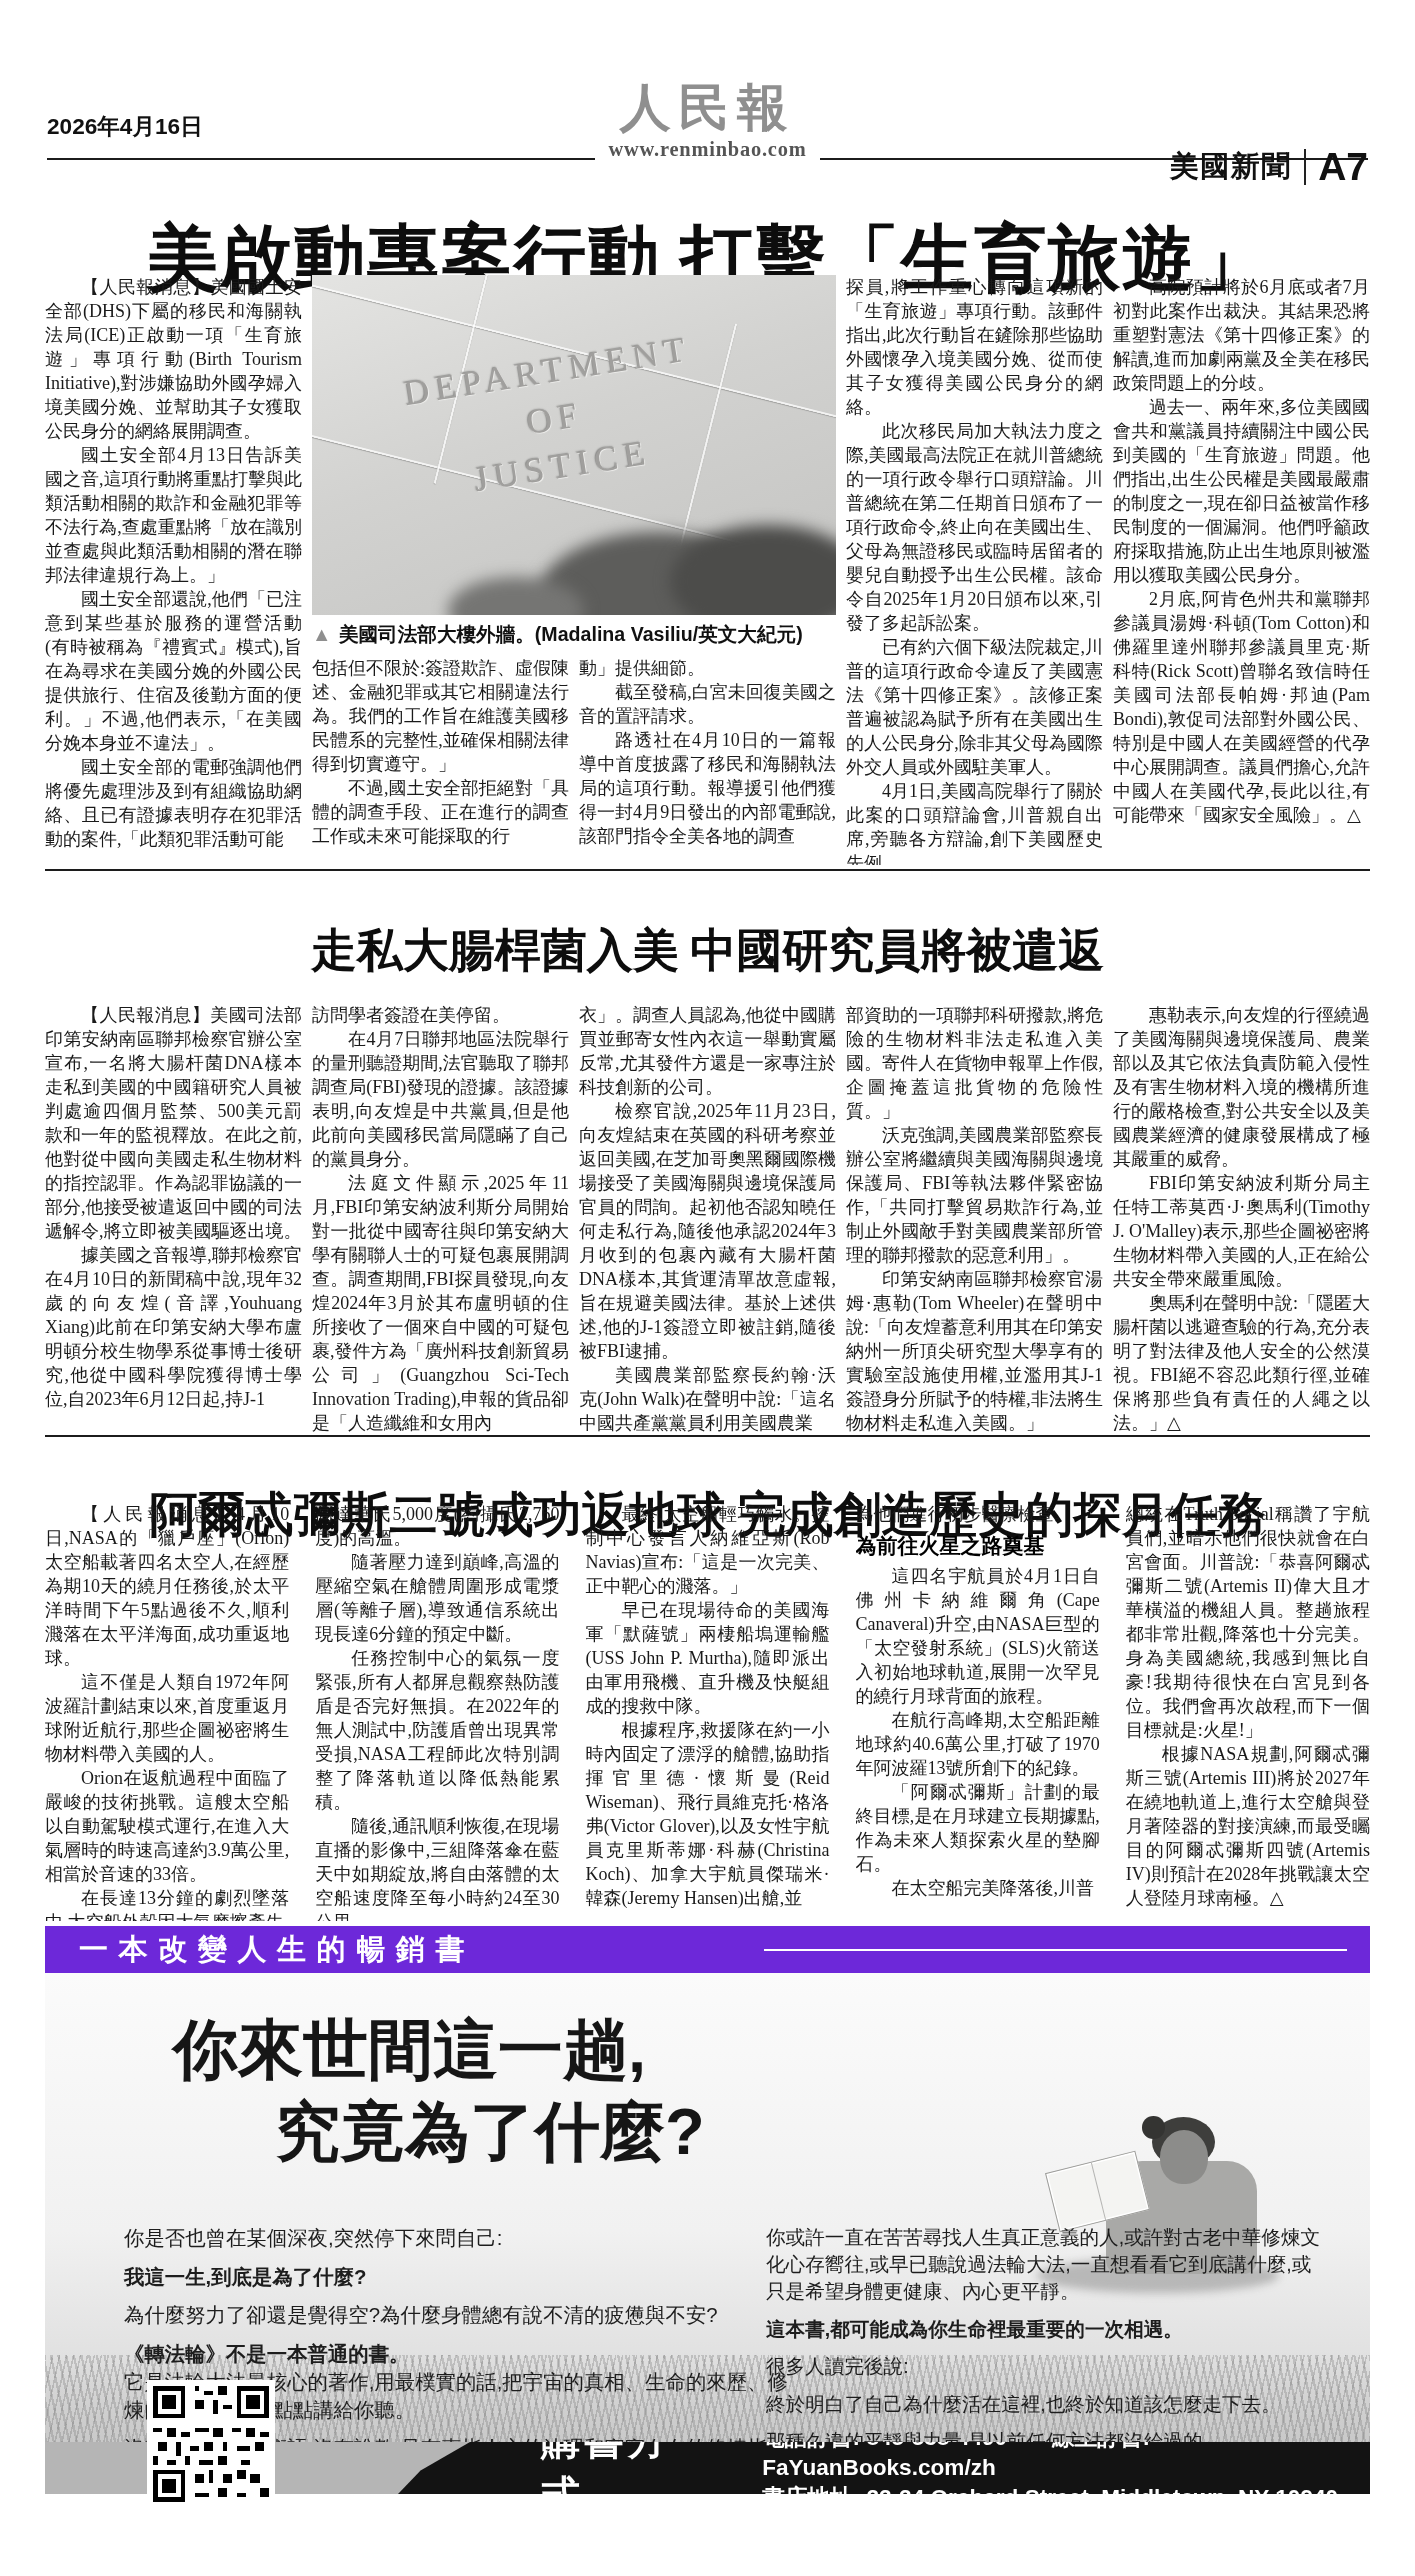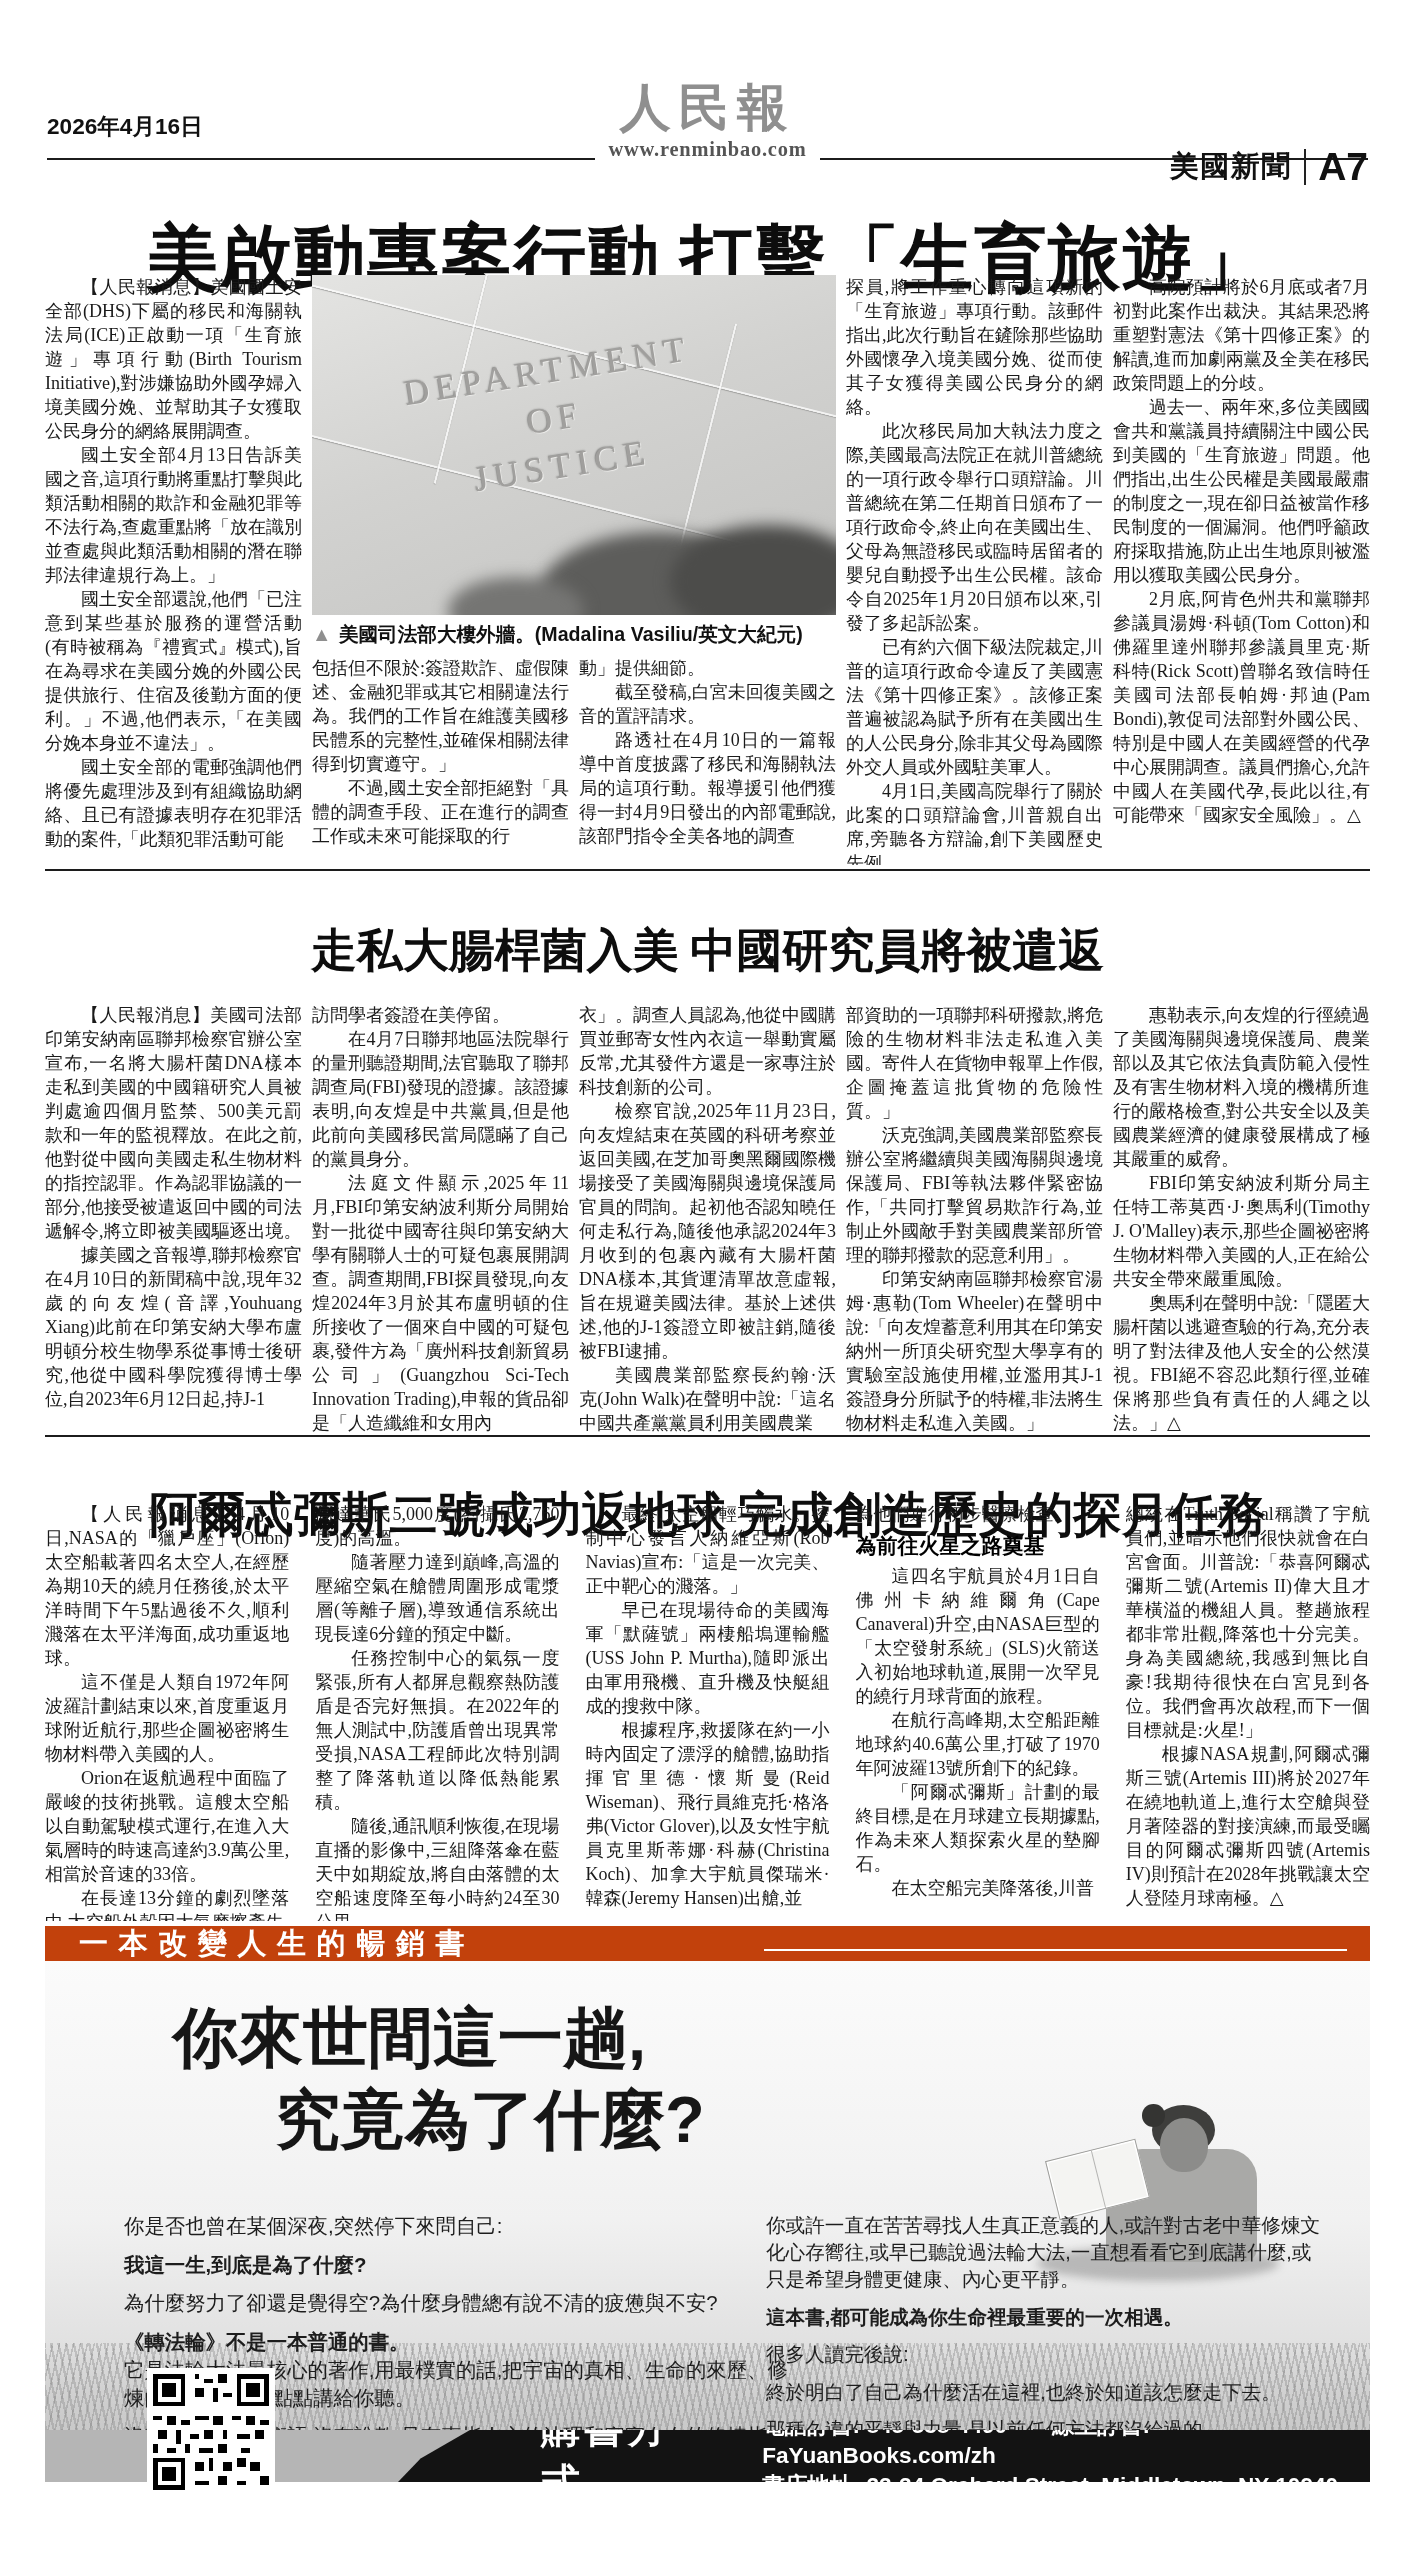--- a/index.html
+++ b/index.html
@@ -57,21 +57,21 @@
   .foliage{position:absolute;border-radius:50%;filter:blur(7.5px);}
   .f1{width:242px;height:128px;left:226px;bottom:-45px;background:#5d5d5b;}
   .f2{width:196px;height:113px;right:-30px;bottom:-22.6px;background:#4c4c4a;}
   .f3{width:136px;height:68px;left:136px;bottom:-30px;background:#757573;}
   .caption{margin-top:6px;font-family:"Liberation Sans","DejaVu Sans",sans-serif;
            font-size:19.6px;font-weight:800;color:#111;}
   .cap-tri{color:#8f8f8f;margin-right:7.5px;}
 
   
   .ad{position:absolute;left:45px;right:45px;top:1926px;height:581px;}
-  .ad-banner{position:relative;height:35px;background:#c2410c;display:flex;align-items:center;}
+  .ad-banner{position:relative;height:47px;background:#6d28d9;display:flex;align-items:center;}
   .ad-banner-text{color:#fff;font-size:29px;font-weight:800;letter-spacing:10.6px;padding-left:34px;
                   font-family:"Liberation Sans","DejaVu Sans",sans-serif;}
   .ad-banner-line{position:absolute;right:22.6px;top:22.6px;width:44%;height:2.3px;background:#fff;}
   .ad-main{position:relative;height:469px;overflow:hidden;font-family:"Liberation Sans","DejaVu Sans",sans-serif;
            background:linear-gradient(#fbfbfb 0%,#f1f1f1 55%,#e2e2e2 80%,#d6d6d6 100%);}
   .grass{position:absolute;left:0;right:0;bottom:0;height:87px;
          background:
           repeating-linear-gradient(78deg,rgba(130,130,130,.35) 0 2.3px,transparent 2.3px 7.5px),
           repeating-linear-gradient(102deg,rgba(110,110,110,.3) 0 1.5px,transparent 1.5px 6.8px),
           linear-gradient(rgba(255,255,255,0),#c9c9c9);}

